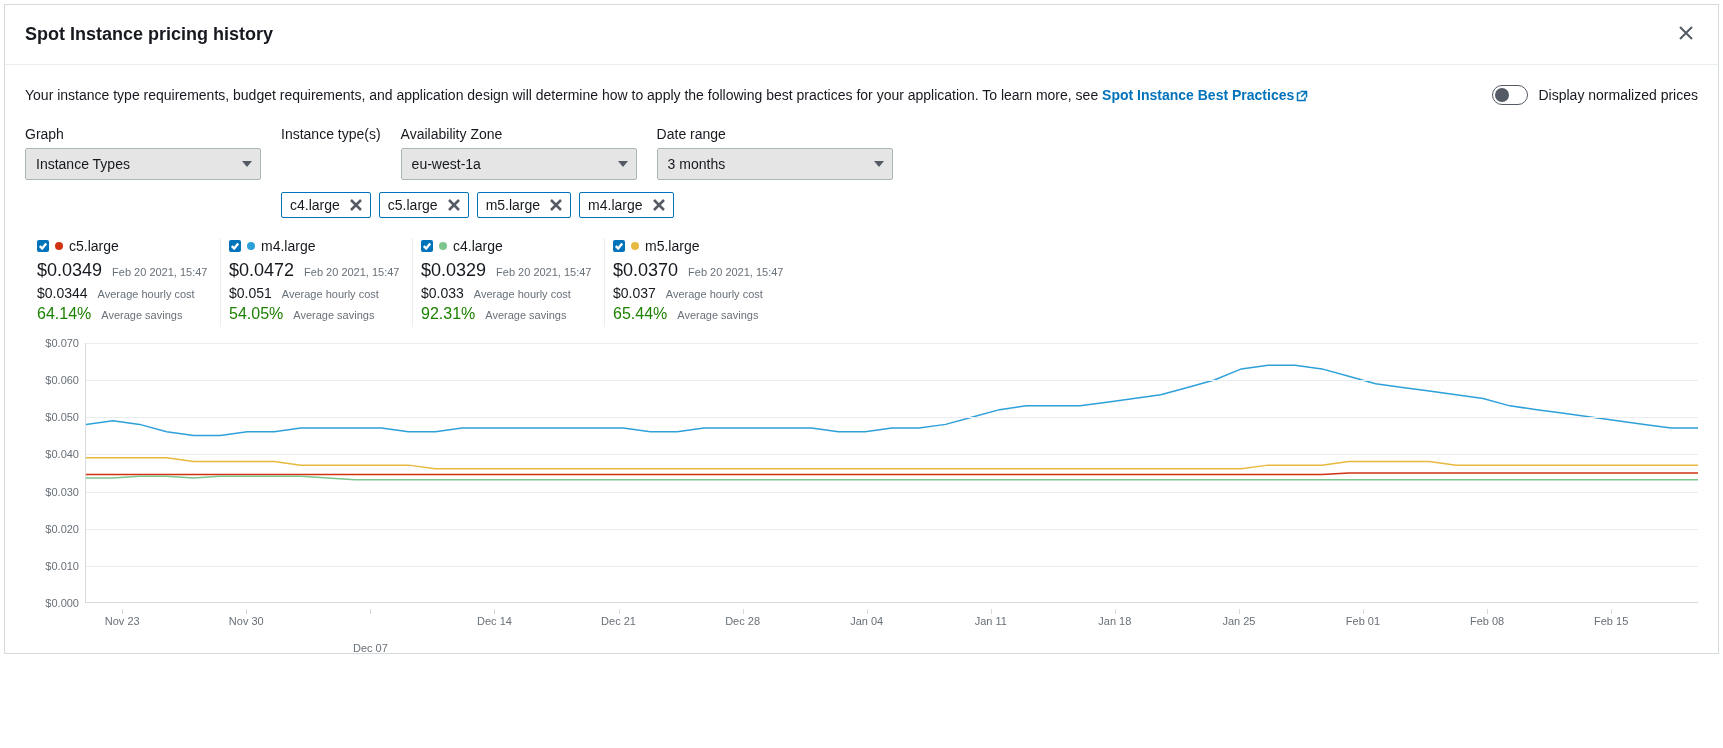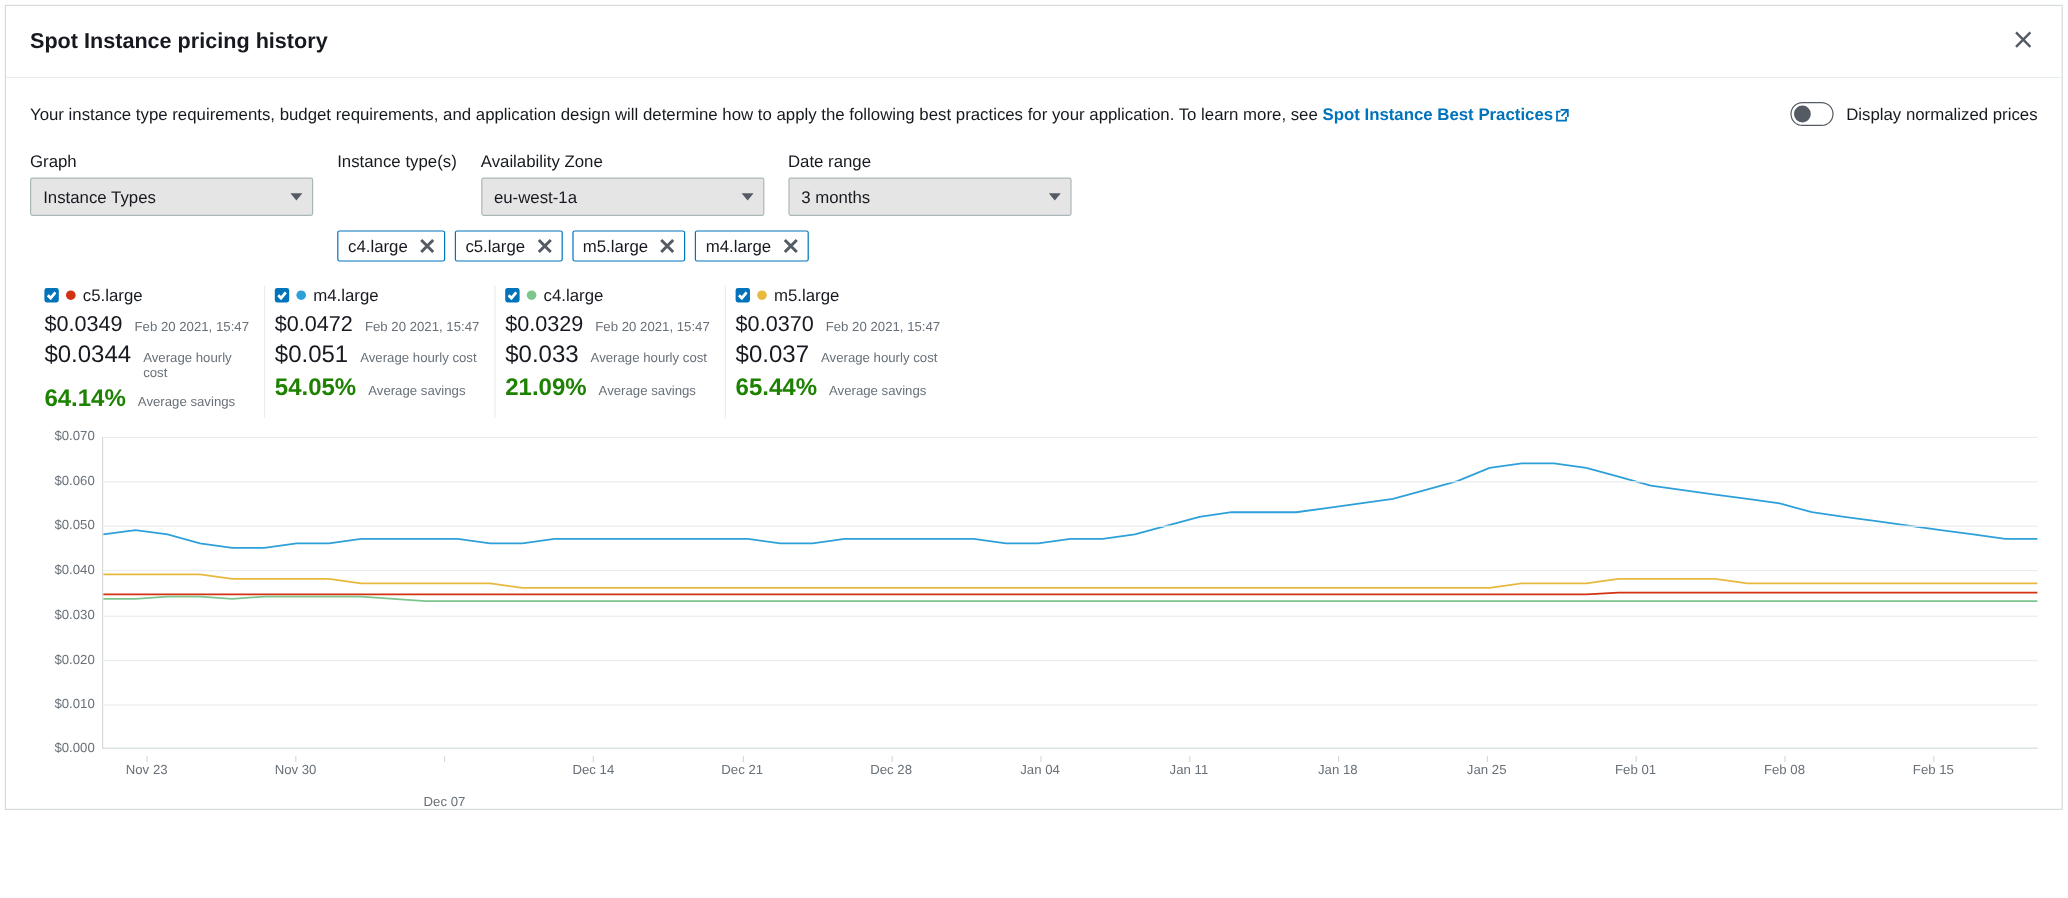--- a/index.html
+++ b/index.html
@@ -37,22 +37,22 @@
   .card { width: 184px; border-right: 1px solid #eaeded; padding: 0 12px 0 0; }
   .card:last-child { border-right: none; }
   .card-head { display: flex; align-items: center; gap: 6px; margin-bottom: 6px; }
   .cb { width: 12px; height: 12px; border-radius: 2px; background: #0073bb; display: flex; align-items: center; justify-content: center; }
   .cb svg { width: 8px; height: 8px; stroke: #fff; stroke-width: 3; fill: none; }
   .dot { width: 8px; height: 8px; border-radius: 50%; }
   .card-name { font-size: 14px; }
   .card-row { display: flex; align-items: baseline; gap: 10px; margin-bottom: 4px; }
   .price-main { font-size: 18px; font-weight: 400; }
   .meta { font-size: 11px; color: #687078; }
-  .price-sub { font-size: 20px; }
-  .savings { font-size: 20px; font-weight: 700; color: #1d8102; }
+  .price-sub { font-size: 14px; }
+  .savings { font-size: 16px; font-weight: 400; color: #1d8102; }
   .chart-wrap { position: relative; height: 290px; padding-left: 60px; padding-bottom: 30px; }
   .y-axis { position: absolute; left: 0; top: 0; bottom: 30px; width: 58px; }
   .y-tick { position: absolute; right: 4px; font-size: 11px; color: #687078; transform: translateY(-50%); }
   .plot { position: relative; width: 100%; height: 260px; border-left: 1px solid #d5dbdb; border-bottom: 1px solid #d5dbdb; }
   .grid-line { position: absolute; left: 0; right: 0; border-top: 1px solid #eaeded; }
   .x-axis { position: absolute; left: 60px; right: 0; bottom: 0; height: 24px; }
   .x-tick { position: absolute; font-size: 11px; color: #687078; transform: translateX(-50%); top: 6px; }
   .x-tick-mark { position: absolute; width: 1px; height: 5px; background: #d5dbdb; top: 0; }
   .line-svg { position: absolute; inset: 0; width: 100%; height: 100%; }
 </style>
@@ -210,21 +210,21 @@
           </div>
           <div class="card-row">
             <span class="price-main">$0.0329</span>
             <span class="meta">Feb 20 2021, 15:47</span>
           </div>
           <div class="card-row">
             <span class="price-sub">$0.033</span>
             <span class="meta">Average hourly cost</span>
           </div>
           <div class="card-row">
-            <span class="savings">21.09%</span>
+            <span class="savings">92.31%</span>
             <span class="meta">Average savings</span>
           </div>
         </div>
         <div class="card">
           <div class="card-head">
             <span class="cb">
               <svg viewBox="0 0 10 10">
                 <path d="M1 5 L4 8 L9 2"></path>
               </svg>
             </span>

